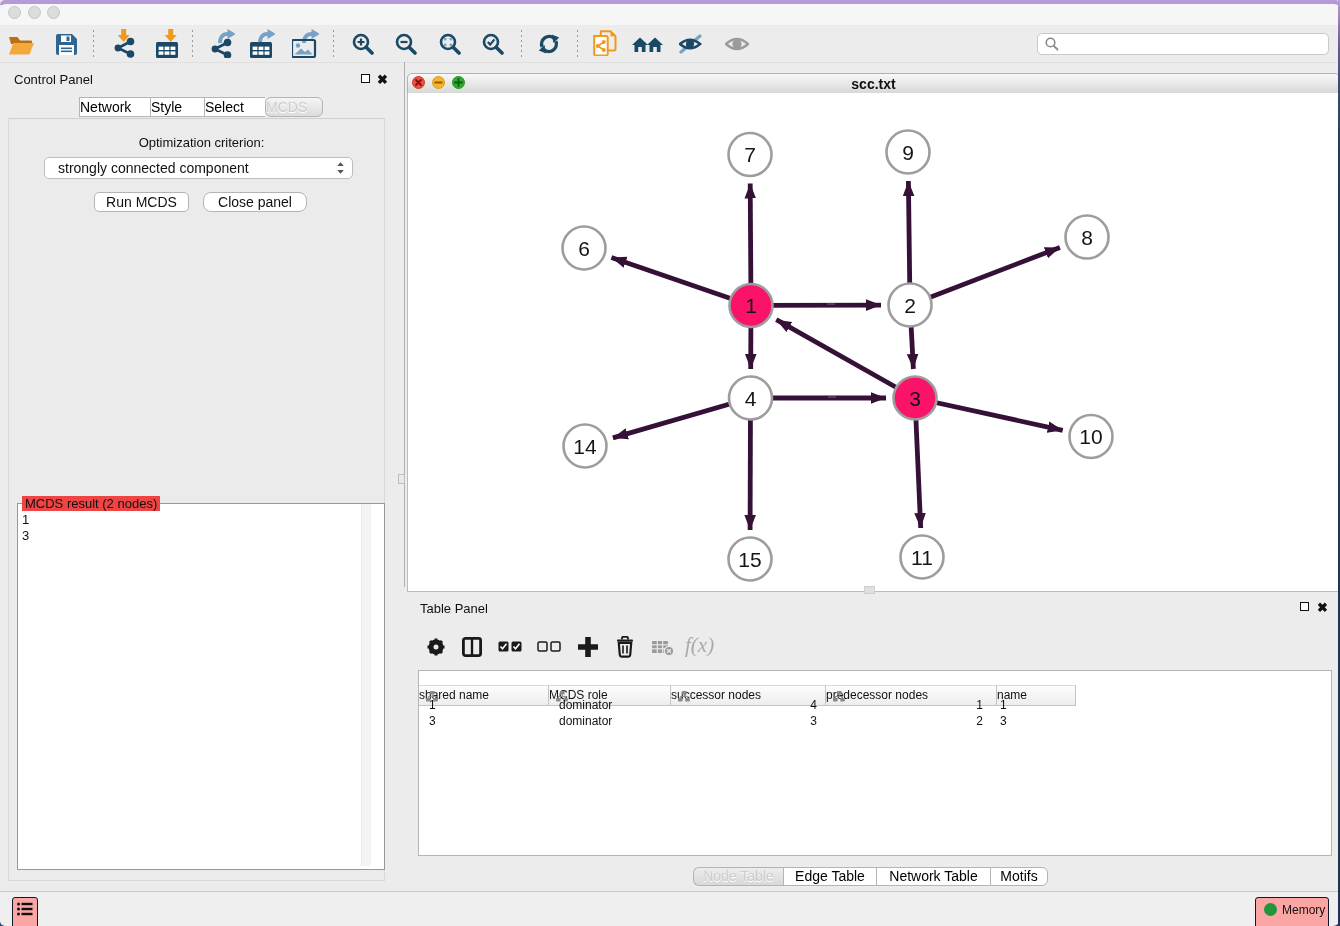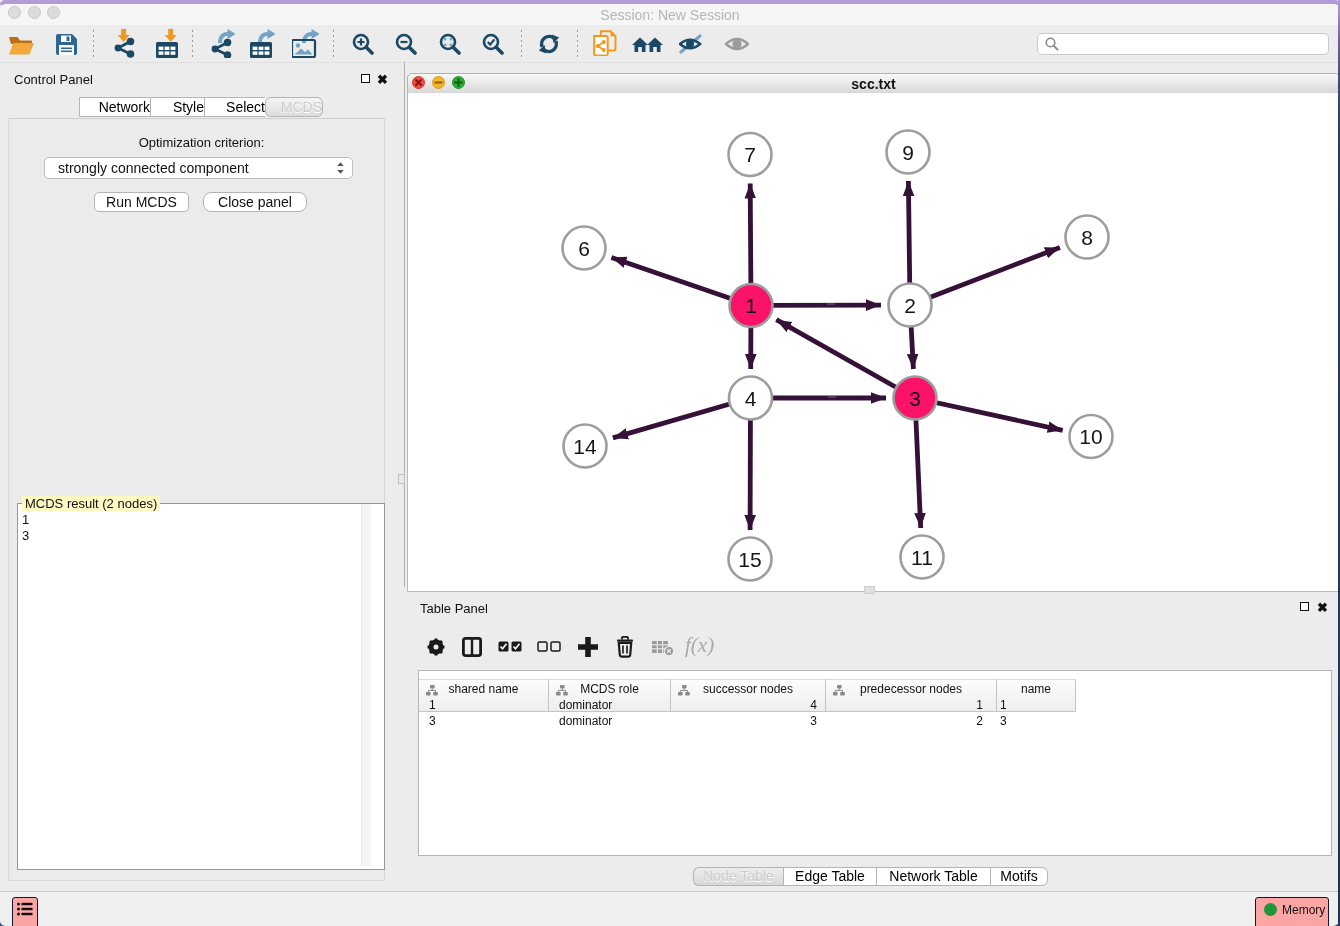--- a/index.html
+++ b/index.html
@@ -11,59 +11,58 @@
 #wintitle{left:0;top:3px;width:1340px;text-align:center;font-size:14px;color:#b5b5b5;}
 #toolbar{left:0;top:25px;width:1340px;height:37px;background:#ececec;border-bottom:1px solid #e0e0e0;}
 .tbi{position:absolute;}
 .tsep{position:absolute;top:5px;width:1px;height:27px;background-image:linear-gradient(#9a9a9a 2px,transparent 2px);background-size:1px 5px;}
 #searchbox{left:1037px;top:8px;width:290px;height:20px;background:#fff;border:1px solid #c9c9c9;border-radius:5px;}
 
 #cpheader{left:14px;top:72px;font-size:13px;color:#111;}
 .hdrsq{position:absolute;width:9px;height:9px;border:1.5px solid #111;box-sizing:border-box;background:#fff;}
 .hdrx{position:absolute;font-size:13px;font-weight:bold;color:#111;}
 .tabrow{position:absolute;display:flex;}
-.tab{box-sizing:border-box;height:20px;background:#fff;border:1px solid #b4b4b4;border-right:none;font-size:14px;color:#000;text-align:right;line-height:18px;}
+.tab{box-sizing:border-box;height:20px;background:#fff;border:1px solid #b4b4b4;border-right:none;font-size:14px;color:#000;text-align:left;line-height:18px;}
 .tab.sel{background:linear-gradient(#f5f5f5,#dcdcdc);color:#ccc;text-shadow:0 1px 0 #fff;border-right:1px solid #b4b4b4;border-radius:6px;}
 #cppanel{left:8px;top:118px;width:377px;height:763px;background:#ebebeb;border:1px solid #d8d8d8;border-top:1px solid #cfcfcf;box-sizing:border-box;}
 #optlabel{left:5px;top:135px;width:393px;text-align:center;font-size:13px;color:#111;}
 #combo{left:44px;top:157px;width:309px;height:22px;background:#fff;border:1px solid #bdbdbd;border-radius:5px;box-sizing:border-box;font-size:14px;color:#111;line-height:20px;padding-left:13px;}
 .btn{position:absolute;height:20px;background:#fff;border:1px solid #b4b4b4;border-radius:5px;box-sizing:border-box;font-size:14px;color:#111;text-align:center;line-height:18px;}
 #mcdsbox{left:17px;top:503px;width:366px;height:365px;background:#fff;border:1px solid #989898;}
-#mcdslegend{left:22px;top:496px;background:#fef9c3;padding:0 3px;font-size:13px;color:#111;}
+#mcdslegend{left:22px;top:496px;background:#ef4444;padding:0 3px;font-size:13px;color:#111;}
 #mcdstext{left:22px;top:512px;font-size:13px;color:#111;line-height:16px;}
 #mcdsscroll{left:361px;top:504px;width:9px;height:362px;background:#f4f4f4;border-left:1px solid #ececec;}
 
 #netframe{left:407px;top:69px;width:933px;height:530px;}
 #nettitle{position:absolute;left:0;top:4px;width:933px;height:21px;background:linear-gradient(#f8f8f8,#d8d8d8);border:1px solid #b2b2b2;border-radius:5px 5px 0 0;box-sizing:border-box;}
 #netlabel{position:absolute;left:0;top:7px;width:933px;text-align:center;font-size:14px;font-weight:bold;color:#111;}
 .mac{position:absolute;top:6.5px;width:13px;height:13px;border-radius:50%;box-sizing:border-box;}
 #netcanvas{position:absolute;left:0;top:24px;width:933px;height:499px;background:#fff;border:1px solid #bcbcbc;border-top:none;box-sizing:border-box;}
 
 #tphead{left:407px;top:596px;width:933px;height:28px;}
 #tptoolbar{left:407px;top:624px;width:933px;height:46px;}
 #tablewhite{left:418px;top:670px;width:914px;height:186px;background:#fff;border:1px solid #b5b5b5;box-sizing:border-box;}
-.thcell{position:absolute;top:8px;height:33px;background:linear-gradient(#fdfdfd,#ededed);border-right:1px solid #c4c4c4;border-top:1px solid #d9d9d9;border-bottom:1px solid #c4c4c4;box-sizing:border-box;font-size:12px;color:#111;text-align:center;line-height:19px;}
+.thcell{position:absolute;top:14px;height:21px;background:linear-gradient(#fdfdfd,#ededed);border-right:1px solid #c4c4c4;border-top:1px solid #d9d9d9;border-bottom:1px solid #c4c4c4;box-sizing:border-box;font-size:12px;color:#111;text-align:left;line-height:19px;}
 .trow{position:absolute;font-size:12px;color:#111;height:16px;line-height:16px;}
 
 #bottabs{left:407px;top:856px;width:933px;height:35px;}
 .btab{box-sizing:border-box;height:19px;background:#fff;border:1px solid #b4b4b4;border-right:none;font-size:14px;color:#000;text-align:center;line-height:17px;}
 .btab.sel{background:linear-gradient(#ededed,#d8d8d8);color:#ccc;text-shadow:0 1px 0 #fff;border-radius:6px 0 0 6px;}
 .btab.last{border-right:1px solid #b4b4b4;border-radius:0 6px 6px 0;}
 #statusbar{left:0;top:891px;width:1340px;height:35px;background:#efefef;border-top:1px solid #cbcbcb;box-sizing:border-box;}
 .sbtn{position:absolute;top:897px;height:36px;background:#fca5a5;border:1px solid #0f172a;border-radius:3px;box-sizing:border-box;}
 #hsplitgrip{left:864px;top:586px;width:9px;height:6px;background:#e0e0e0;border:1px solid #cfcfcf;}
 </style>
 </head>
 <body>
 <div class="abs" id="topstrip"></div>
 <div class="abs" id="titlebar">
   <div class="tl" style="left:8px;"></div>
   <div class="tl" style="left:28px;"></div>
   <div class="tl" style="left:47px;"></div>
-  <div class="abs" id="wintitle">Session: New Session</div>
 </div>
 <div class="abs" id="toolbar">
   <div class="tsep" style="left:93px;"></div>
     <div class="tsep" style="left:192px;"></div>
     <div class="tsep" style="left:333px;"></div>
     <div class="tsep" style="left:521px;"></div>
     <div class="tsep" style="left:577px;"></div>
   <svg class="tbi" style="left:8px;top:8px;" width="27" height="23" viewBox="0 0 27 23">
       <path d="M1,4 h8.5 l2.5,3.5 H23 a1,1 0 0 1 1,1 V11 H3 Z" fill="#b97012"></path>
 <path d="M5.2,10 H26 L21.5,21.5 H1 Z" fill="#f3a83c"></path>

